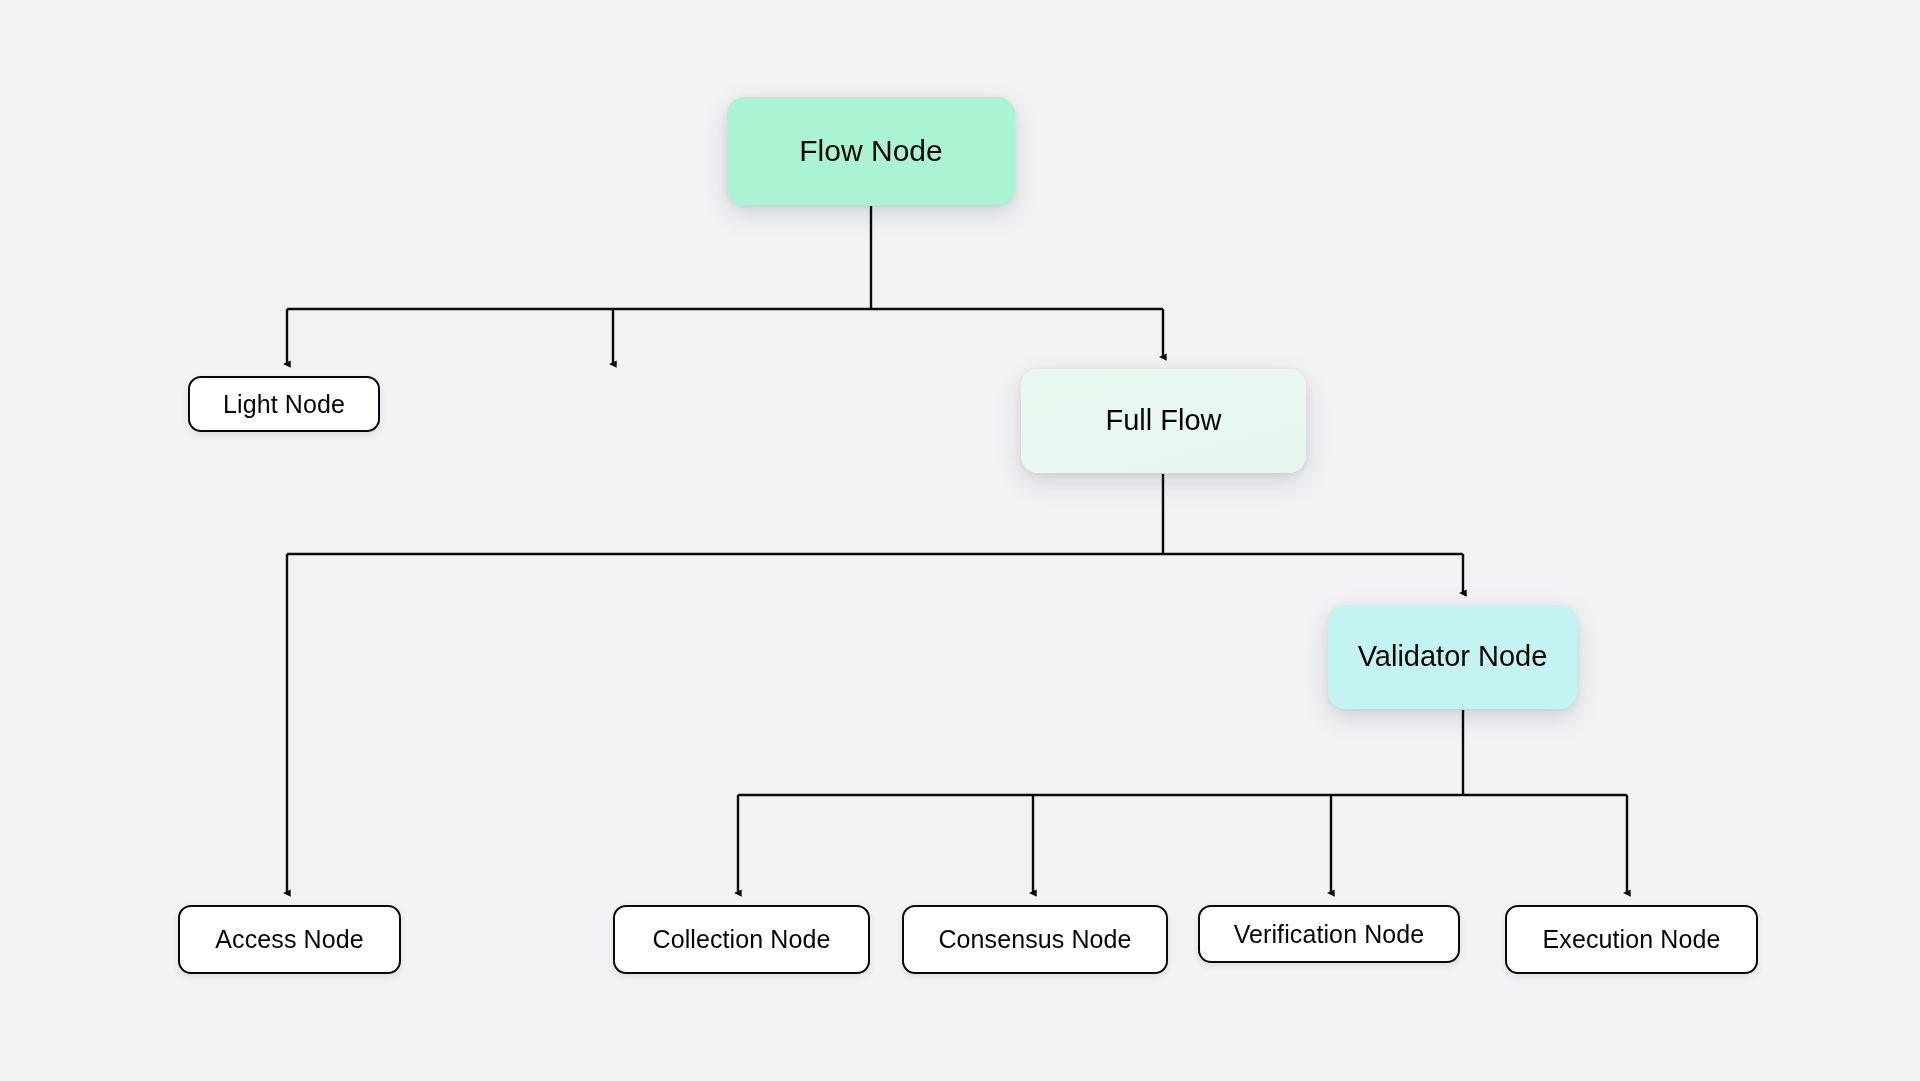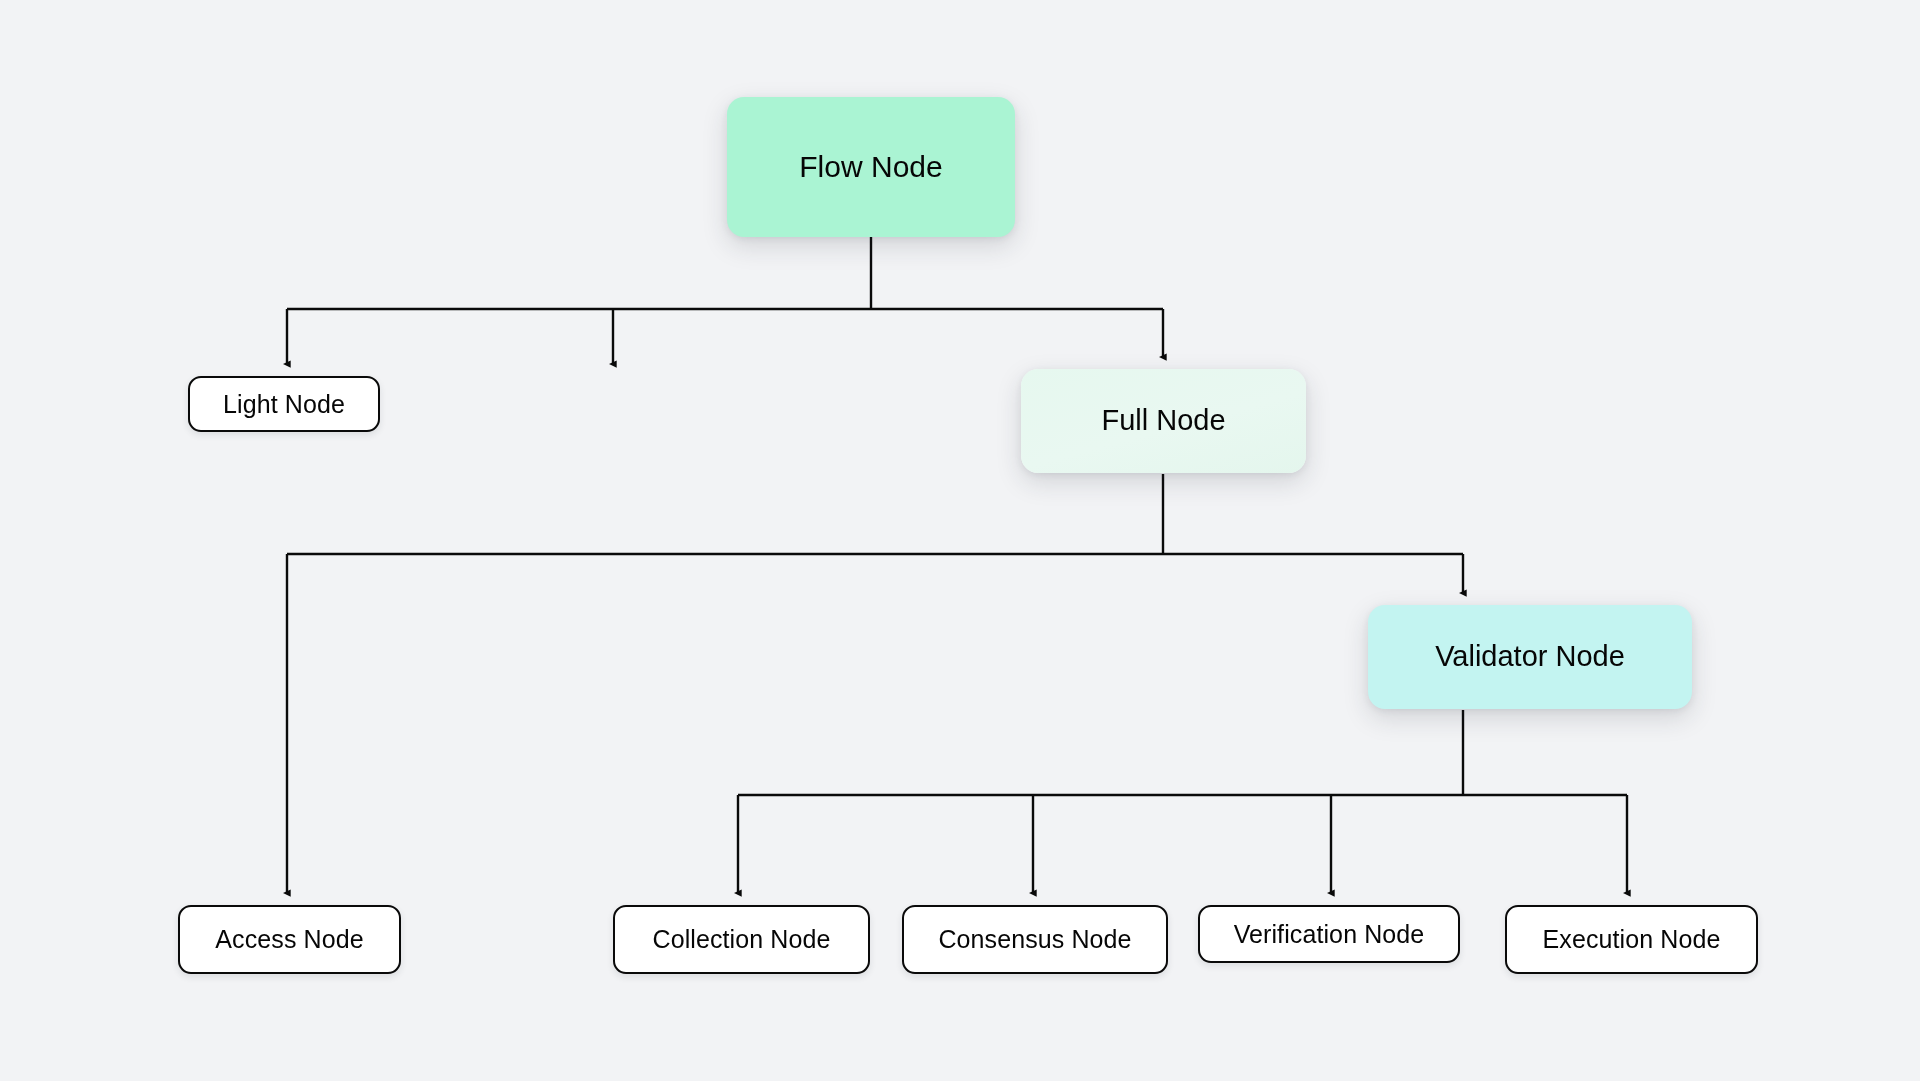--- a/index.html
+++ b/index.html
@@ -119,34 +119,34 @@
 
       <path d="M 738,795 L 1627,795"></path>
 
       <path d="M 738,795 L 738,893" marker-end="url(#arrowhead)"></path>
       <path d="M 1033,795 L 1033,893" marker-end="url(#arrowhead)"></path>
       <path d="M 1331,795 L 1331,893" marker-end="url(#arrowhead)"></path>
       <path d="M 1627,795 L 1627,893" marker-end="url(#arrowhead)"></path>
     </g>
   </svg>
 
-  <div class="node tinted root" style="left:727px; top:97px; width:288px; height:140px;">
+  <div class="node tinted root" style="left:727px; top:97px; width:288px; height:108px;">
     <span class="node-label">Flow Node</span>
   </div>
 
   <div class="node leaf" style="left:188px; top:376px; width:192px; height:56px;">
     <span class="node-label">Light Node</span>
   </div>
 
 
   <div class="node tinted mid-full" style="left:1021px; top:369px; width:285px; height:104px;">
-    <span class="node-label">Full Node</span>
+    <span class="node-label">Full Flow</span>
   </div>
 
-  <div class="node tinted mid-validator" style="left:1328px; top:605px; width:324px; height:104px;margin-left:40px;">
+  <div class="node tinted mid-validator" style="left:1328px; top:605px; width:249px; height:104px;">
     <span class="node-label">Validator Node</span>
   </div>
 
   <div class="node leaf" style="left:178px; top:905px; width:223px; height:69px;">
     <span class="node-label">Access Node</span>
   </div>
 
   <div class="node leaf" style="left:613px; top:905px; width:257px; height:69px;text-align:right;">
     <span class="node-label">Collection Node</span>
   </div>

